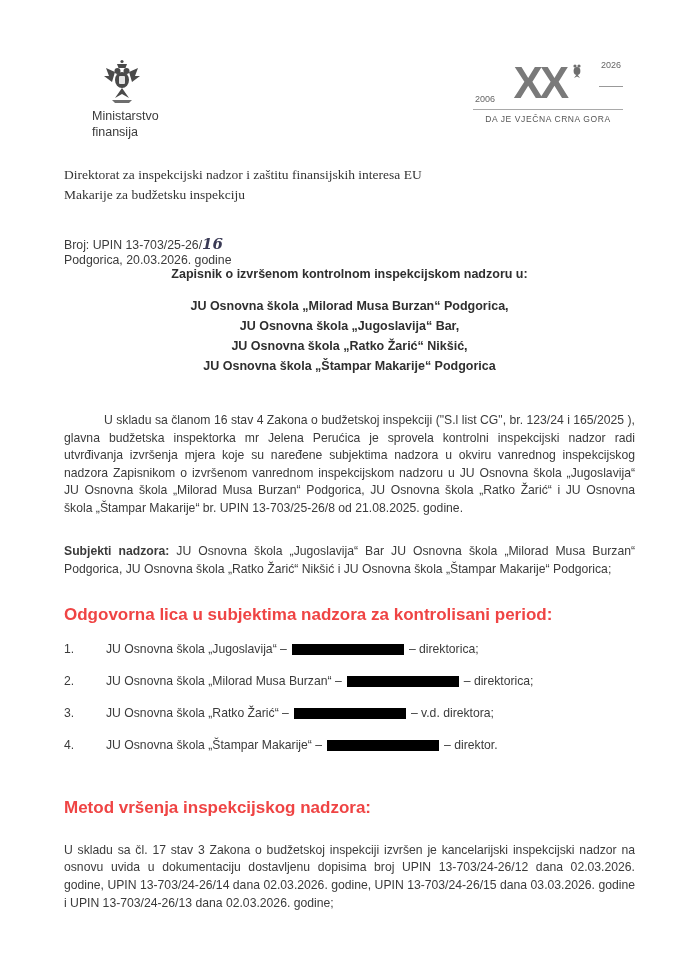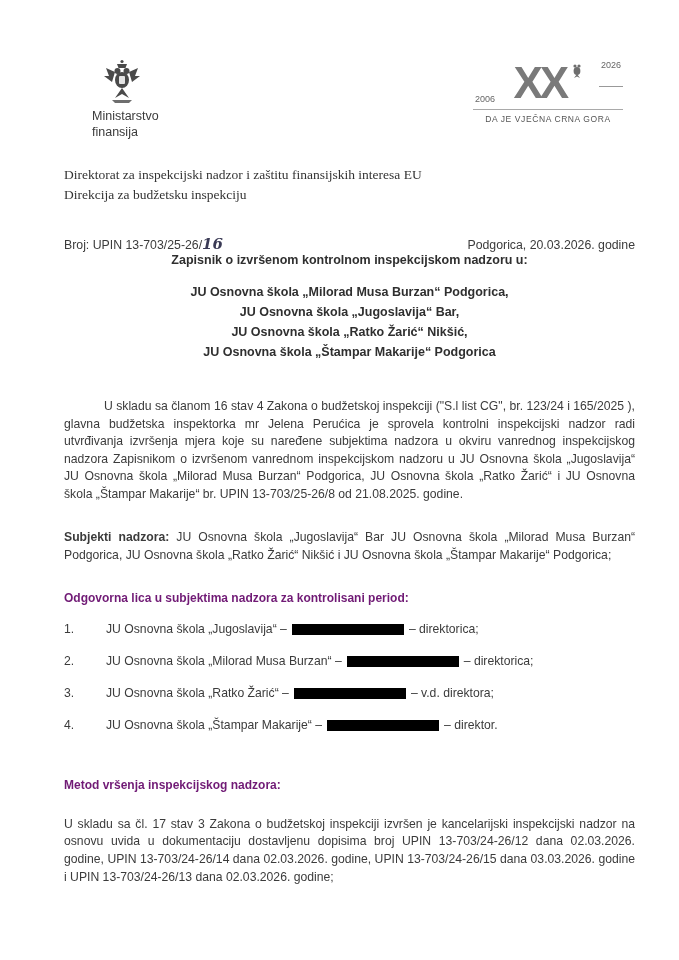--- a/index.html
+++ b/index.html
@@ -18,32 +18,32 @@
   .anniv-top{position:relative;height:46px;}
   .xx{font-size:44px;font-weight:bold;color:#7a7a7a;letter-spacing:-3px;line-height:46px;}
   .crest-mini{display:inline-block;vertical-align:top;margin-top:2px;}
   .y2006{position:absolute;left:2px;bottom:2px;font-size:9px;color:#666;margin-top:10px;}
   .y2026{position:absolute;right:0;top:0;font-size:9px;color:#666;border-bottom:1px solid #999;padding:0 2px 16px;}
   .anniv-line{border-top:1px solid #a9a9a9;margin:3px 0 4px;}
   .tagline{font-size:8.5px;letter-spacing:0.6px;color:#555;white-space:nowrap;}
   
   .directorate{margin-top:24px;font-family:"Liberation Serif",serif;font-size:13.5px;line-height:1.5;color:#333;}
   
-  .ref-row{margin-top:30px;display:flex;justify-content:space-between;font-size:12.3px;align-items:baseline;}
+  .ref-row{margin-top:30px;display:flex;justify-content:space-between;font-size:12.3px;align-items:baseline;flex-direction:column;}
   .handwritten{font-family:"DejaVu Serif",serif;font-style:italic;font-weight:bold;font-size:15px;color:#3a3a55;}
   
   .doc-title{text-align:center;font-weight:bold;font-size:12.5px;color:#2f2f2f;}
   .subjects-title{text-align:center;font-weight:bold;font-size:12.5px;margin-top:15px;line-height:1.6;color:#2f2f2f;}
   
   .para{font-size:12.2px;line-height:1.44;text-align:justify;color:#3b3b3b;margin:0;}
   .para.indent{text-indent:40px;}
   .intro{margin-top:36px;}
   .subjects-para{margin-top:26px;}
   .bold{font-weight:bold;}
-  .section-head{margin-top:26px;font-weight:bold;font-size:12px;color:#701a75;}
+  .section-head{margin-top:26px;font-weight:bold;font-size:17px;color:#ef4444;}
   
   .list{margin-top:16px;}
   .list-item{display:flex;font-size:12.2px;margin-bottom:15px;line-height:1.4;}
   .num{width:42px;flex:0 0 42px;}
   .redaction{display:inline-block;width:112px;height:11px;background:#000;vertical-align:middle;margin:0 5px;}
   .method-head{margin-top:44px;}
   .method-para{margin-top:24px;}
 </style>
 </head>
 <body>
@@ -88,21 +88,21 @@
         </span>
         <span class="y2026">2026</span>
       </div>
       <div class="anniv-line"></div>
       <div class="tagline">DA JE VJEČNA CRNA GORA</div>
     </div>
   </div>
 
   <div class="directorate">
     <div>Direktorat za inspekcijski nadzor i zaštitu finansijskih interesa EU</div>
-    <div>Direkcija za budžetsku inspekciju</div>
+    <div>Makarije za budžetsku inspekciju</div>
   </div>
 
   <div class="ref-row">
     <div>
       <span>Broj: UPIN 13-703/25-26/</span><span class="handwritten">16</span>
     </div>
     <div>Podgorica, 20.03.2026. godine</div>
   </div>
 
   <div class="doc-title">Zapisnik o izvršenom kontrolnom inspekcijskom nadzoru u:</div>

